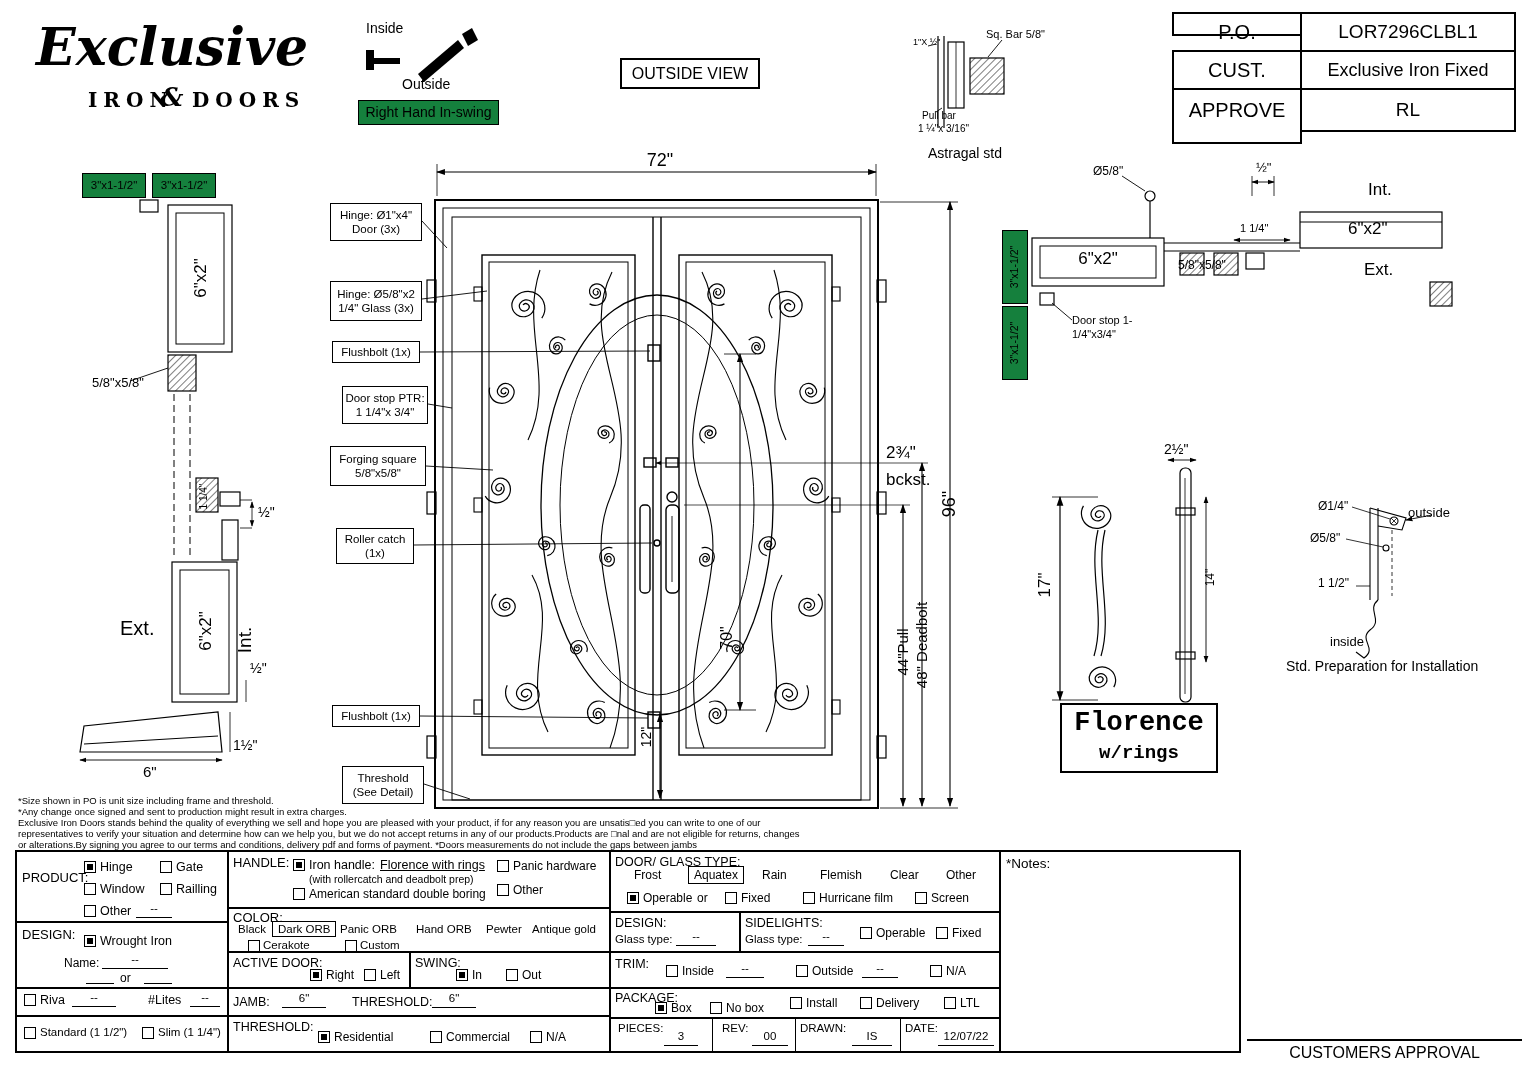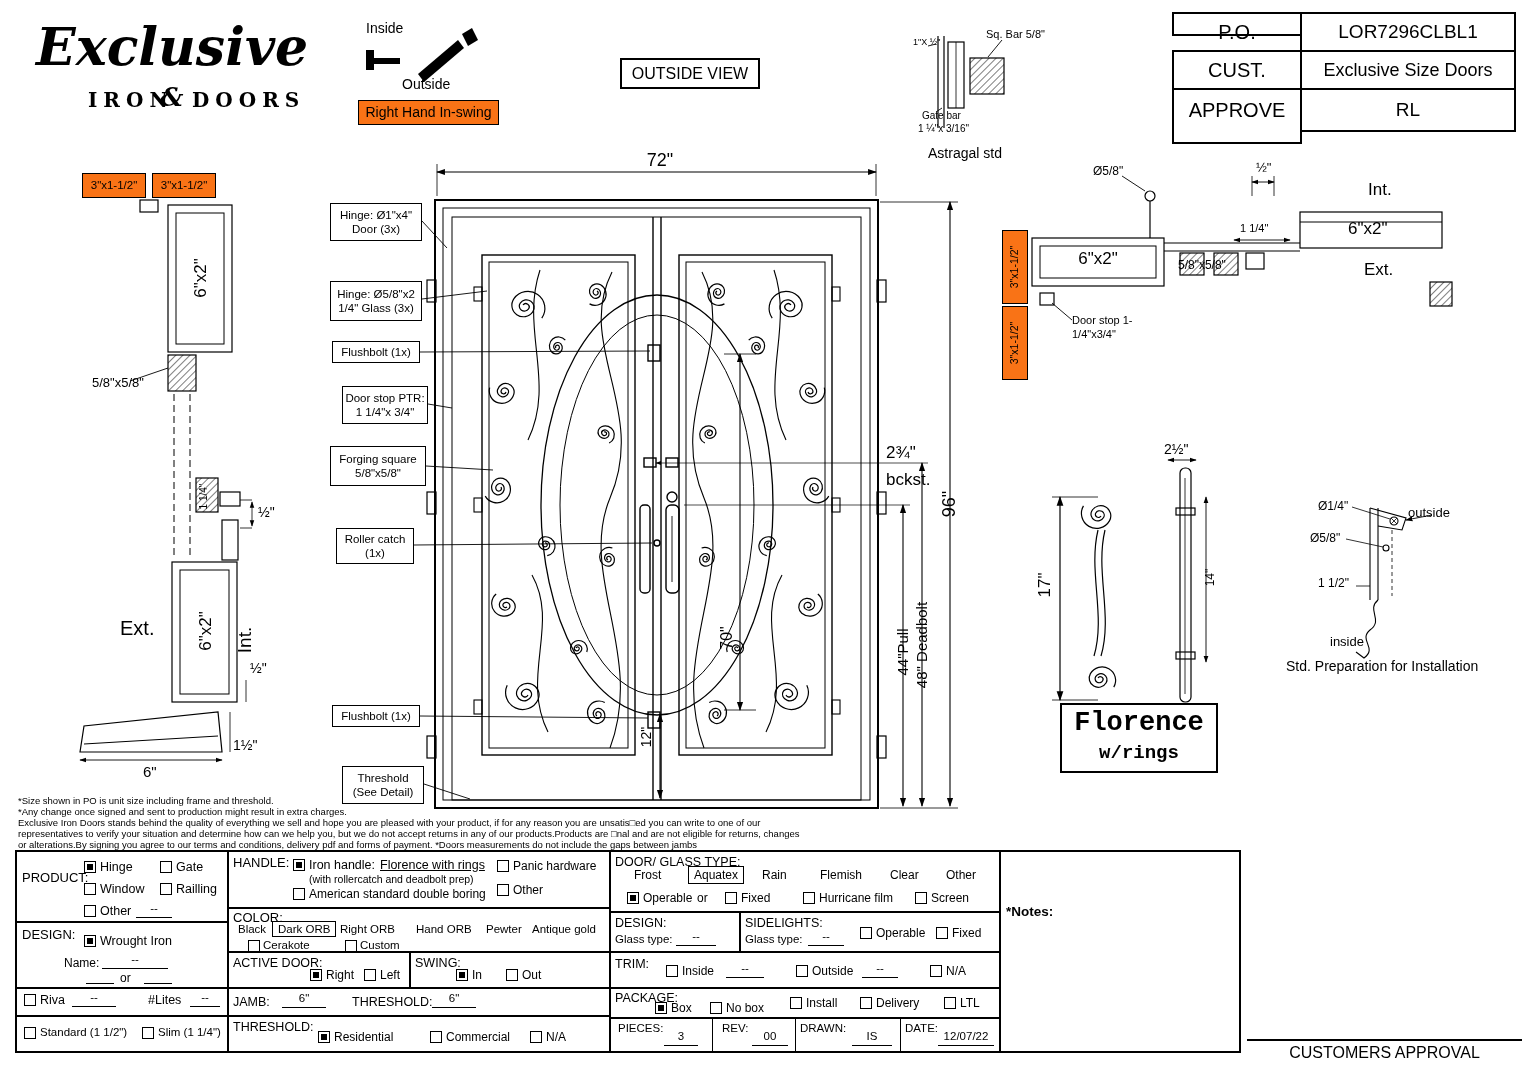--- a/index.html
+++ b/index.html
@@ -1,21 +1,21 @@
 <!DOCTYPE html>
 <html><head>
 <meta charset="utf-8">
 <style>
 *{margin:0;padding:0;box-sizing:border-box}
 html,body{width:1536px;height:1073px}
 body{position:relative;background:#fff;color:#000;font-family:"Liberation Sans",sans-serif;overflow:hidden}
 .a{position:absolute}
 .c{text-align:center}
 .r{transform:rotate(-90deg)}
-.bx{border:1.3px solid #000;background:#f97316}
+.bx{border:1.3px solid #000;background:#15803d}
 .bx2{border:2px solid #000;background:#fff}
 .cell{position:absolute;border:1.3px solid #000}
 .vline{position:absolute;border-left:1.3px solid #000}
 .co{position:absolute;border:1.3px solid #000;background:#fff;display:flex;align-items:center;justify-content:center;text-align:center;font-size:11.5px;line-height:1.22;padding:1px 2px}
 .cb{position:absolute;width:12px;height:12px;border:1.3px solid #000;background:#fff}
 .cb.checked::after{content:"";position:absolute;left:2px;top:2px;width:6px;height:6px;background:#000}
 .ul{position:absolute;border-bottom:1.2px solid #000;text-align:center;font-size:11.5px;height:16px}
 .opt{position:absolute}
 .opt.checked{border:1.3px solid #000;padding:1px 5px;margin-left:-6px;margin-top:-2px}
 .f9{font-size:9px}.f95{font-size:9.5px}.f10{font-size:10px}.f105{font-size:10.5px}
@@ -220,35 +220,35 @@
 <div class="a serif" style="left:160px;top:82px;font-size:26px;font-style:italic;font-weight:700">&amp;</div>
 <div class="a serif" style="left:192px;top:88px;font-size:20px;font-weight:600;letter-spacing:6px">DOORS</div>
 
 <div class="a f14" style="left:366px;top:20px">Inside</div>
 <div class="a f14" style="left:402px;top:76px">Outside</div>
 <div class="a bx c f14" style="left:358px;top:100px;width:141px;height:25px;line-height:22px">Right Hand In-swing</div>
 <div class="a bx2 c f16" style="left:620px;top:58px;width:140px;height:31px;line-height:27px">OUTSIDE VIEW</div>
 
 <div class="a f9" style="left:913px;top:37px">1"X ½"</div>
 <div class="a f11" style="left:986px;top:28px">Sq. Bar 5/8"</div>
-<div class="a f10" style="left:922px;top:110px">Gate bar</div>
+<div class="a f10" style="left:922px;top:110px">Pull bar</div>
 <div class="a f10" style="left:918px;top:123px">1 ¼"x 3/16"</div>
 <div class="a f14" style="left:928px;top:145px">Astragal std</div>
 
 <div class="a bx2" style="left:1172px;top:12px;width:130px;height:24px">
     <div class="c f20" style="line-height:36px">P.O.</div>
   </div>
 <div class="a bx2" style="left:1300px;top:12px;width:216px;height:40px">
     <div class="c f19" style="line-height:36px">LOR7296CLBL1</div>
   </div>
 <div class="a bx2" style="left:1172px;top:50px;width:130px;height:40px">
     <div class="c f20" style="line-height:36px">CUST.</div>
   </div>
 <div class="a bx2" style="left:1300px;top:50px;width:216px;height:40px">
-    <div class="c f18" style="line-height:36px">Exclusive Size Doors</div>
+    <div class="c f18" style="line-height:36px">Exclusive Iron Fixed</div>
   </div>
 <div class="a bx2" style="left:1172px;top:88px;width:130px;height:56px">
     <div class="c f20" style="line-height:40px">APPROVE</div>
   </div>
 <div class="a bx2" style="left:1300px;top:88px;width:216px;height:44px">
     <div class="c f19" style="line-height:40px">RL</div>
   </div>
 
 <div class="a bx c f115" style="left:82px;top:173px;width:64px;height:25px;line-height:22px">3"x1-1/2"</div>
 <div class="a bx c f115" style="left:152px;top:173px;width:64px;height:25px;line-height:22px">3"x1-1/2"</div>
@@ -378,21 +378,21 @@
 <span class="cb" style="left:293px;top:888px"></span>
 <div class="a f12" style="left:309px;top:887px">American standard double boring</div>
 <span class="cb" style="left:497px;top:860px"></span>
 <div class="a f12" style="left:513px;top:859px">Panic hardware</div>
 <span class="cb" style="left:497px;top:884px"></span>
 <div class="a f12" style="left:513px;top:883px">Other</div>
 
 <div class="a f13" style="left:233px;top:910px">COLOR:</div>
 <div class="opt a f115" style="left:238px;top:923px">Black</div>
 <div class="opt a f115 checked" style="left:278px;top:923px">Dark ORB</div>
-<div class="opt a f115" style="left:340px;top:923px">Right ORB</div>
+<div class="opt a f115" style="left:340px;top:923px">Panic ORB</div>
 <div class="opt a f115" style="left:416px;top:923px">Hand ORB</div>
 <div class="opt a f115" style="left:486px;top:923px">Pewter</div>
 <div class="opt a f115" style="left:532px;top:923px">Antique gold</div>
 <span class="cb" style="left:248px;top:940px"></span>
 <div class="a f115" style="left:263px;top:939px">Cerakote</div>
 <span class="cb" style="left:345px;top:940px"></span>
 <div class="a f115" style="left:360px;top:939px">Custom</div>
 
 <div class="a f125" style="left:233px;top:956px">ACTIVE DOOR:</div>
 <span class="cb checked" style="left:310px;top:969px"></span>
@@ -470,16 +470,16 @@
 
 <div class="a f115" style="left:618px;top:1022px">PIECES:</div>
 <div class="ul" style="left:664px;top:1030px;width:34px">3</div>
 <div class="a f115" style="left:722px;top:1022px">REV:</div>
 <div class="ul" style="left:752px;top:1030px;width:36px">00</div>
 <div class="a f115" style="left:800px;top:1022px">DRAWN:</div>
 <div class="ul" style="left:852px;top:1030px;width:40px">IS</div>
 <div class="a f115" style="left:905px;top:1022px">DATE:</div>
 <div class="ul" style="left:938px;top:1030px;width:56px">12/07/22</div>
 
-<div class="a f135" style="left:1006px;top:904px;font-weight:bold">*Notes:</div>
+<div class="a f135" style="left:1006px;top:856px;font-weight:normal">*Notes:</div>
 
 <div class="a" style="left:1247px;top:1039px;width:275px;border-top:2px solid #000"></div>
 <div class="a c f16" style="left:1247px;top:1044px;width:275px">CUSTOMERS APPROVAL</div>
 
 </body></html>

